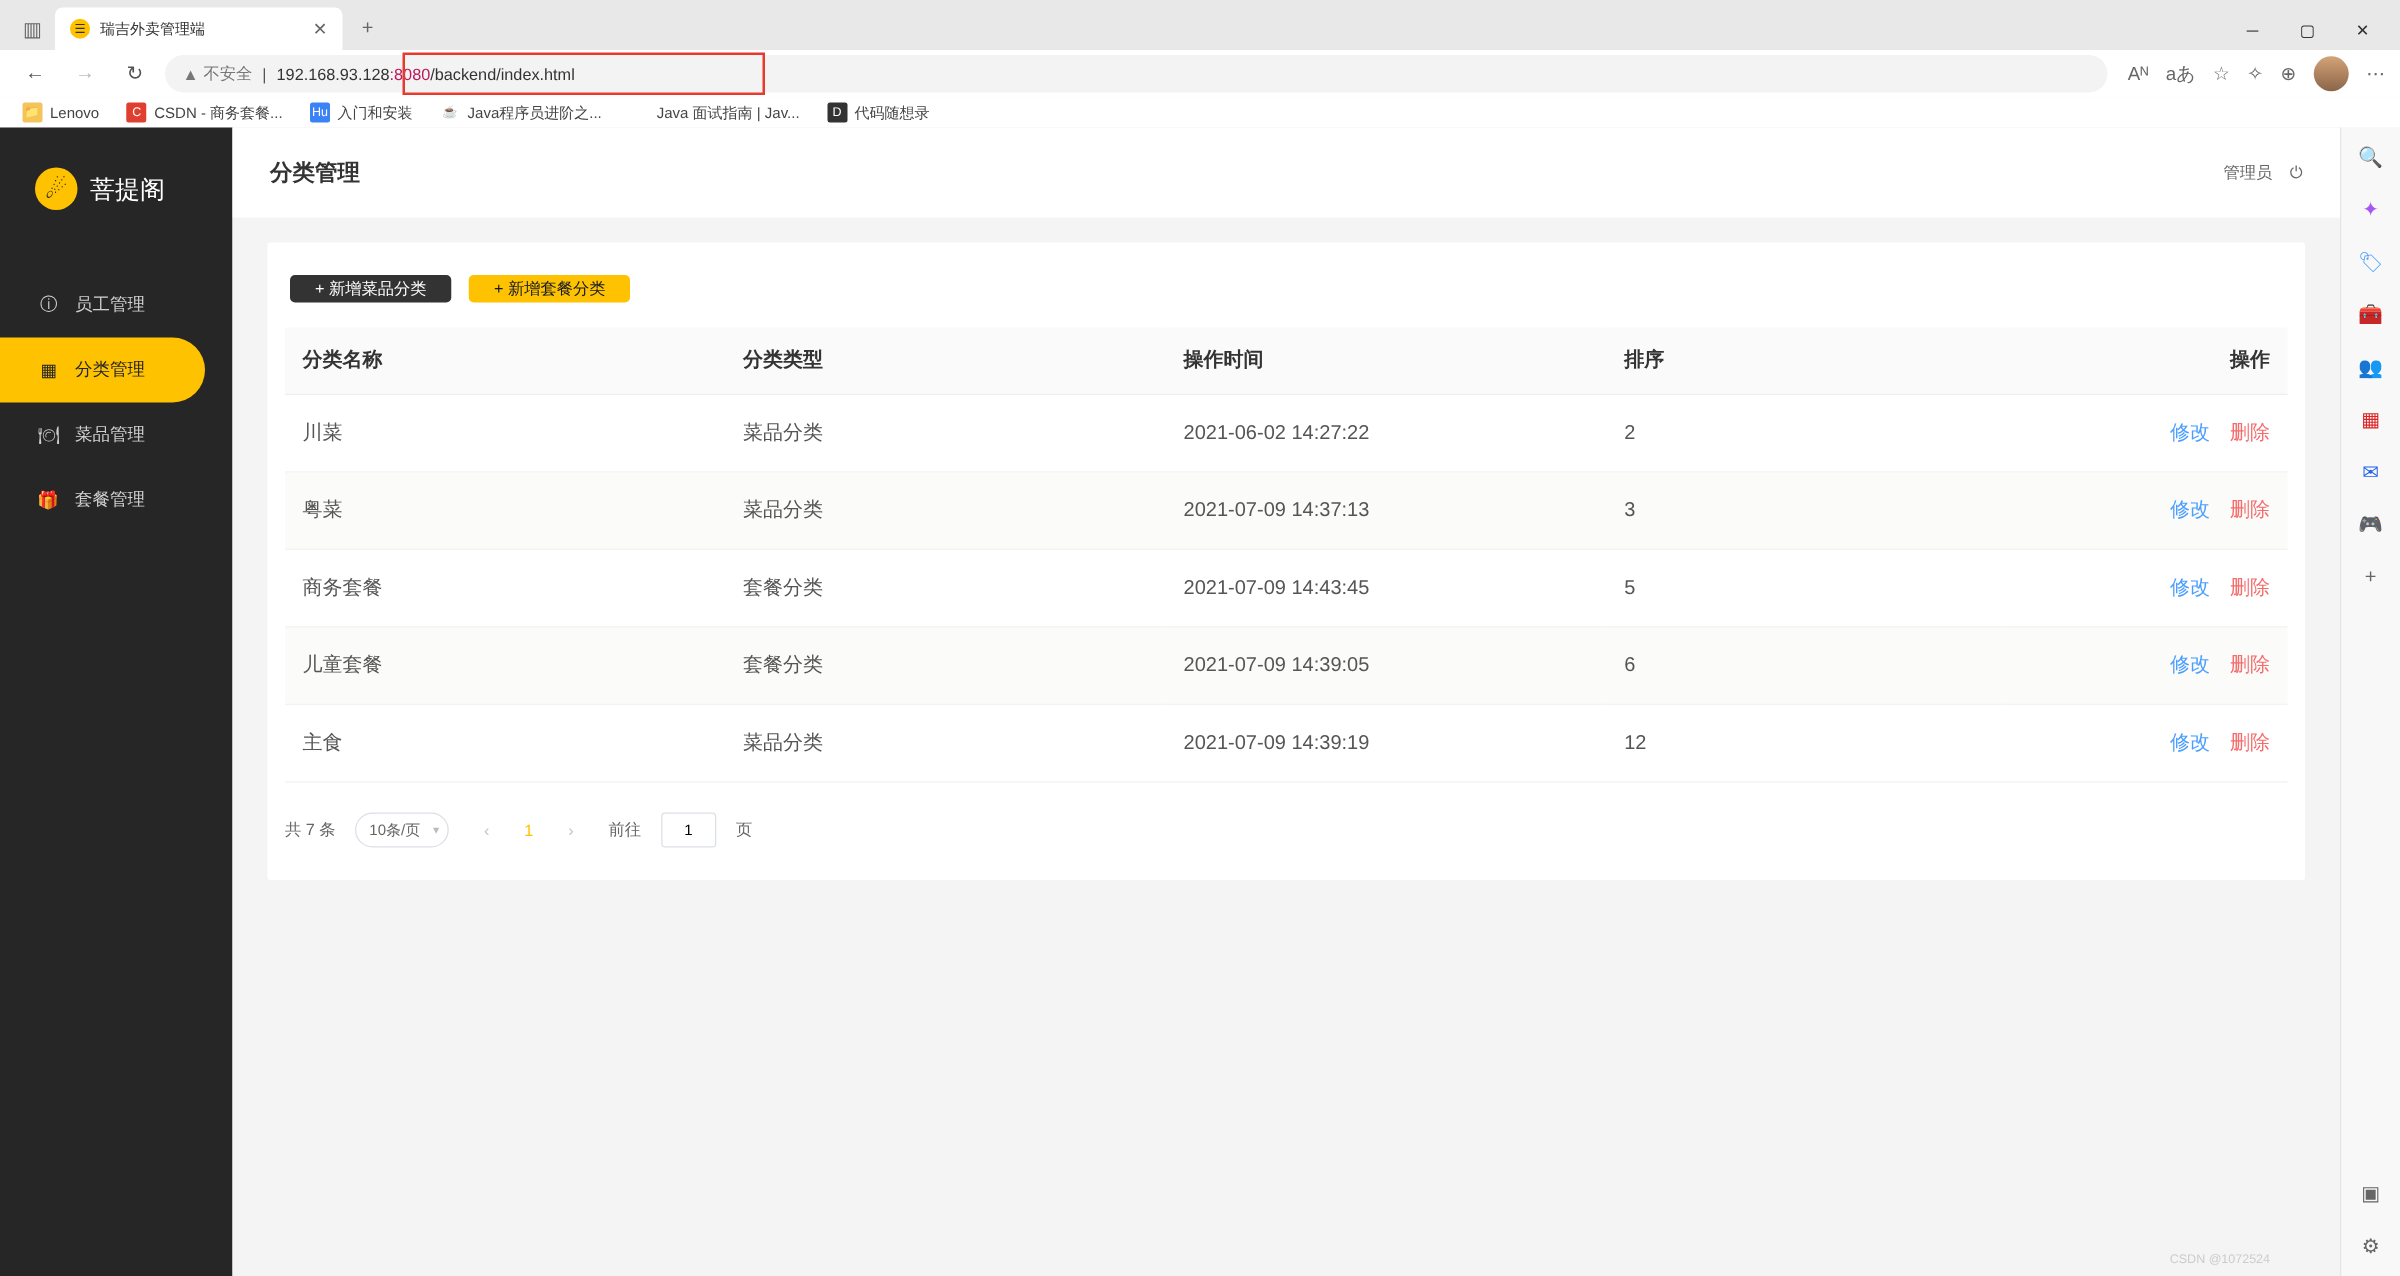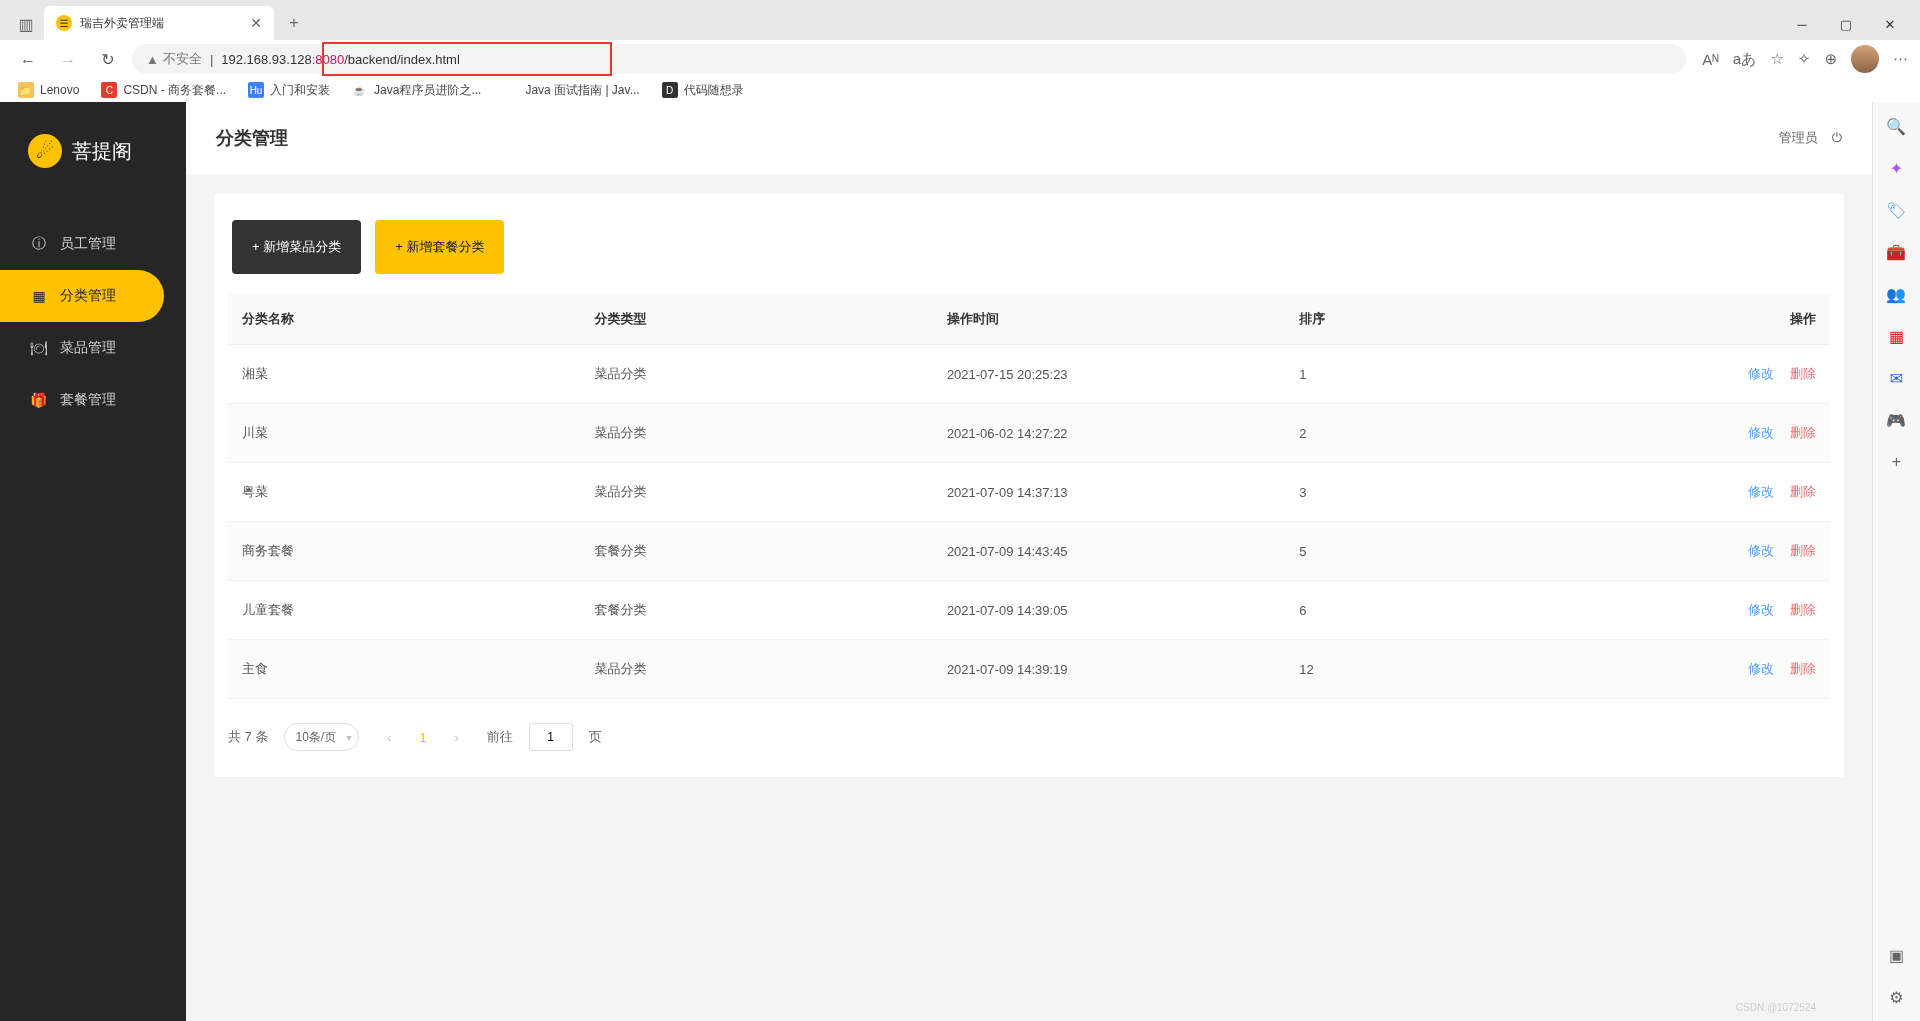--- a/index.html
+++ b/index.html
@@ -32,24 +32,24 @@
 .logo-icon{width:34px;height:34px;background:#ffc200;border-radius:50%;display:flex;align-items:center;justify-content:center;color:#262626}
 .nav-item{height:52px;display:flex;align-items:center;padding:0 30px;gap:12px;font-size:14px;cursor:pointer;border-radius:0 26px 26px 0;margin-right:22px}
 .nav-item.active{background:#ffc200;color:#262626;font-weight:500}
 .nav-icon{width:18px;height:18px;display:flex;align-items:center;justify-content:center}
 .main{flex:1;background:#f4f4f4;overflow:auto;position:relative}
 .page-header{height:72px;background:#fff;display:flex;align-items:center;padding:0 30px;font-size:18px;font-weight:600;color:#333}
 .page-header-right{margin-left:auto;display:flex;align-items:center;gap:14px;font-size:13px;font-weight:400;color:#666}
 .content{padding:20px 28px}
 .card{background:#fff;border-radius:2px;padding:26px 14px}
 .actions{display:flex;gap:14px;margin-bottom:20px;padding:0 4px}
-.btn{height:54px;padding:0 20px;border:none;border-radius:4px;font-size:13px;cursor:pointer;display:flex;align-items:center}
+.btn{height:22px;padding:0 20px;border:none;border-radius:4px;font-size:13px;cursor:pointer;display:flex;align-items:center}
 .btn-dark{background:#333;color:#fff}
 .btn-yellow{background:#ffc200;color:#0f172a}
-table{width:100%;border-collapse:collapse;font-size:13px;color:#555}
+table{width:100%;border-collapse:collapse;font-size:16px;color:#555}
 th{text-align:left;padding:16px 14px;font-weight:600;color:#333;border-bottom:1px solid #eee;background:#fafafa}
 td{padding:20px 14px;border-bottom:1px solid #f2f2f2}
 tbody tr:nth-child(even){background:#fbfbfa}
 .op-cell{text-align:right}
 .link-edit{color:#4a9eff;cursor:pointer;margin-right:16px}
 .link-del{color:#f56c6c;cursor:pointer}
 .pagination{display:flex;align-items:center;justify-content:flex-start;gap:16px;margin-top:24px;font-size:13px;color:#666}
 .page-select{height:28px;border:1px solid #dcdfe6;border-radius:14px;padding:0 22px 0 10px;background:#fff;font-size:12px;color:#666;appearance:none;position:relative}
 .select-wrap{position:relative;display:inline-block}
 .select-wrap::after{content:"▾";position:absolute;right:8px;top:50%;transform:translateY(-50%);color:#bbb;pointer-events:none;font-size:10px}
@@ -171,27 +171,20 @@
               <tr>
             <th style="width:22%">分类名称</th>
             <th style="width:22%">分类类型</th>
             <th style="width:22%">操作时间</th>
             <th style="width:20%">排序</th>
             <th class="op-cell">操作</th>
           </tr>
             </thead>
           <tbody id="tbody">
               <tr>
-                <td>湘菜</td>
-                <td>菜品分类</td>
-                <td>2021-07-15 20:25:23</td>
-                <td>1</td>
-                <td class="op-cell"><span class="link-edit">修改</span><span class="link-del">删除</span></td>
-              </tr>
-              <tr>
                 <td>川菜</td>
                 <td>菜品分类</td>
                 <td>2021-06-02 14:27:22</td>
                 <td>2</td>
                 <td class="op-cell"><span class="link-edit">修改</span><span class="link-del">删除</span></td>
               </tr>
               <tr>
                 <td>粤菜</td>
                 <td>菜品分类</td>
                 <td>2021-07-09 14:37:13</td>

